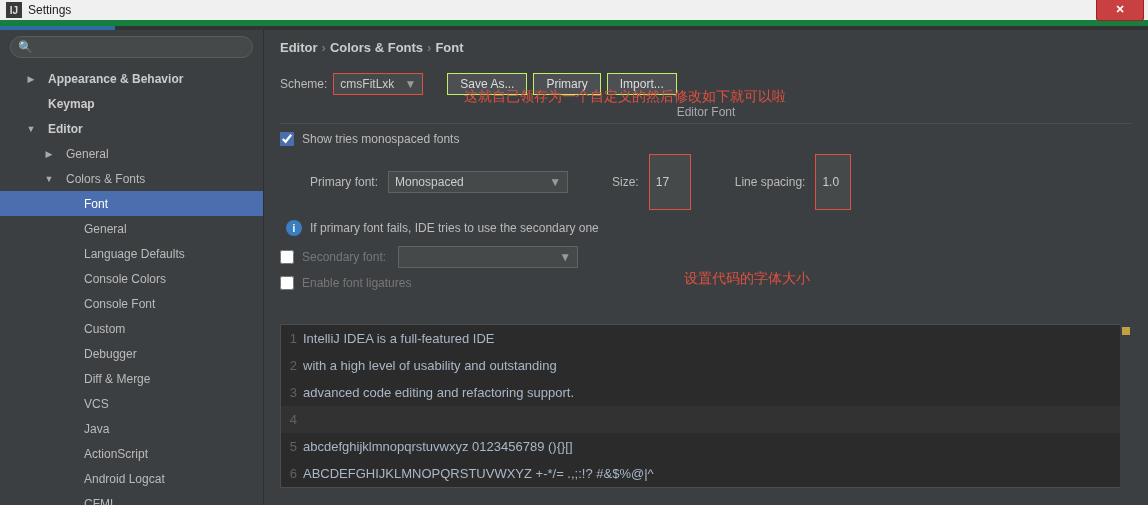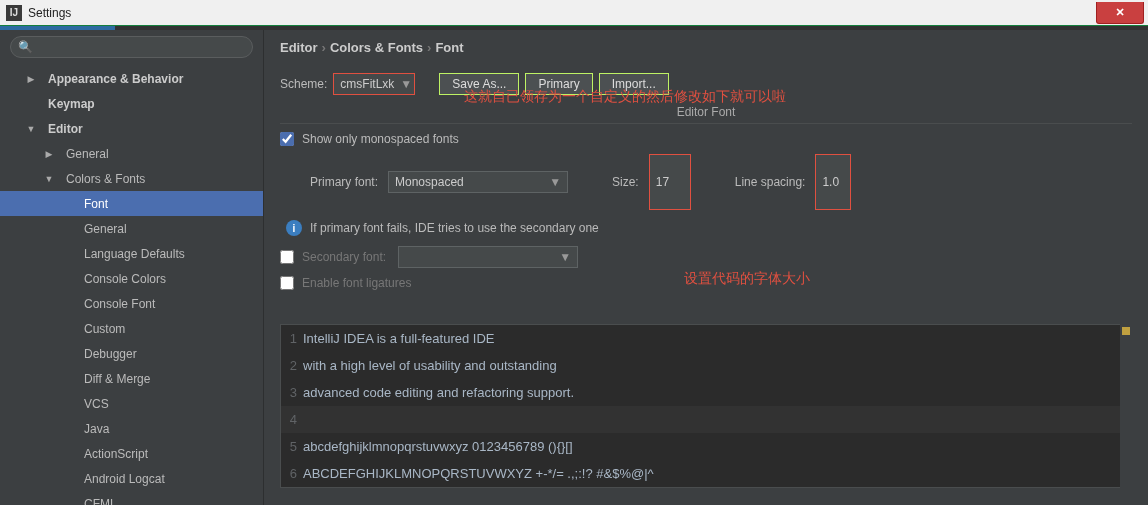--- a/index.html
+++ b/index.html
@@ -1,17 +1,17 @@
 <!DOCTYPE html>
 <html><head>
 <meta charset="utf-8">
 <style>
 * { margin: 0; padding: 0; box-sizing: border-box; font-family: "Segoe UI", Arial, sans-serif; }
 body { width: 1148px; height: 505px; background: #3c3f41; color: #bbbbbb; font-size: 12px; overflow: hidden; }
-.titlebar { height: 26px; background: #f0f0f0; display: flex; align-items: center; justify-content: space-between; border-bottom: 1px solid #15803d; }
+.titlebar { height: 26px; background: #f0f0f0; display: flex; align-items: center; justify-content: space-between; border-bottom: 6px solid #15803d; }
 .titlebar-left { display: flex; align-items: center; gap: 6px; padding-left: 6px; color: #222; }
 .titlebar-icon { width: 16px; height: 16px; background: #3a3a3a; display: flex; align-items: center; justify-content: center; color: #ddd; font-size: 10px; font-weight: bold; }
 .close-btn { width: 48px; height: 22px; background: #c94040; border-radius: 0 0 3px 3px; display: flex; align-items: center; justify-content: center; margin-right: 4px; color: #fff; font-size: 11px; border: 1px solid #a02020; border-top: none; font-family: Arial; }
 .close-btn::before { content: "✕"; font-weight: bold; }
 .tabstrip { height: 4px; background: linear-gradient(to right, #2d6ca2 0 10%, #333 10% 100%); }
 .main { display: flex; height: calc(505px - 30px); }
 .sidebar { width: 264px; background: #3c3f41; border-right: 1px solid #2d2f30; display: flex; flex-direction: column; }
 .search-wrap { padding: 6px 10px 8px 10px; }
 .search { width: 100%; height: 22px; background: #45494a; border: 1px solid #5a5d5e; border-radius: 11px; color: #bbb; padding: 0 8px 0 24px; font-size: 12px; }
 .search-box { position: relative; }
@@ -148,36 +148,36 @@
       </div>
   </div>
 
   <div class="content">
     <div class="breadcrumb">
       <span>Editor</span><span class="sep">›</span><span>Colors &amp; Fonts</span><span class="sep">›</span><span>Font</span>
     </div>
 
     <div class="row">
       <span>Scheme:</span>
-      <div class="select redbox" style="width:82px">
+      <div class="select redbox" style="width:90px">
         <span>cmsFitLxk</span>
           <span class="arrow">▼</span>
       </div>
       <div style="width:12px"></div>
       <button class="btn">Save As...</button>
       <button class="btn">Primary</button>
       <button class="btn">Import...</button>
     </div>
 
     <div class="section-title">Editor Font</div>
     <hr class="hr">
 
     <label class="chk">
       <input type="checkbox" checked="" style="">
-      <span>Show only monospaced fonts</span>
+      <span>Show tries monospaced fonts</span>
     </label>
 
     <div class="field-row">
       <span>Primary font:</span>
       <div class="select" style="width:180px">
         <span>Monospaced</span>
           <span class="arrow">▼</span>
       </div>
       <div style="width:24px"></div>
       <span>Size:</span>

